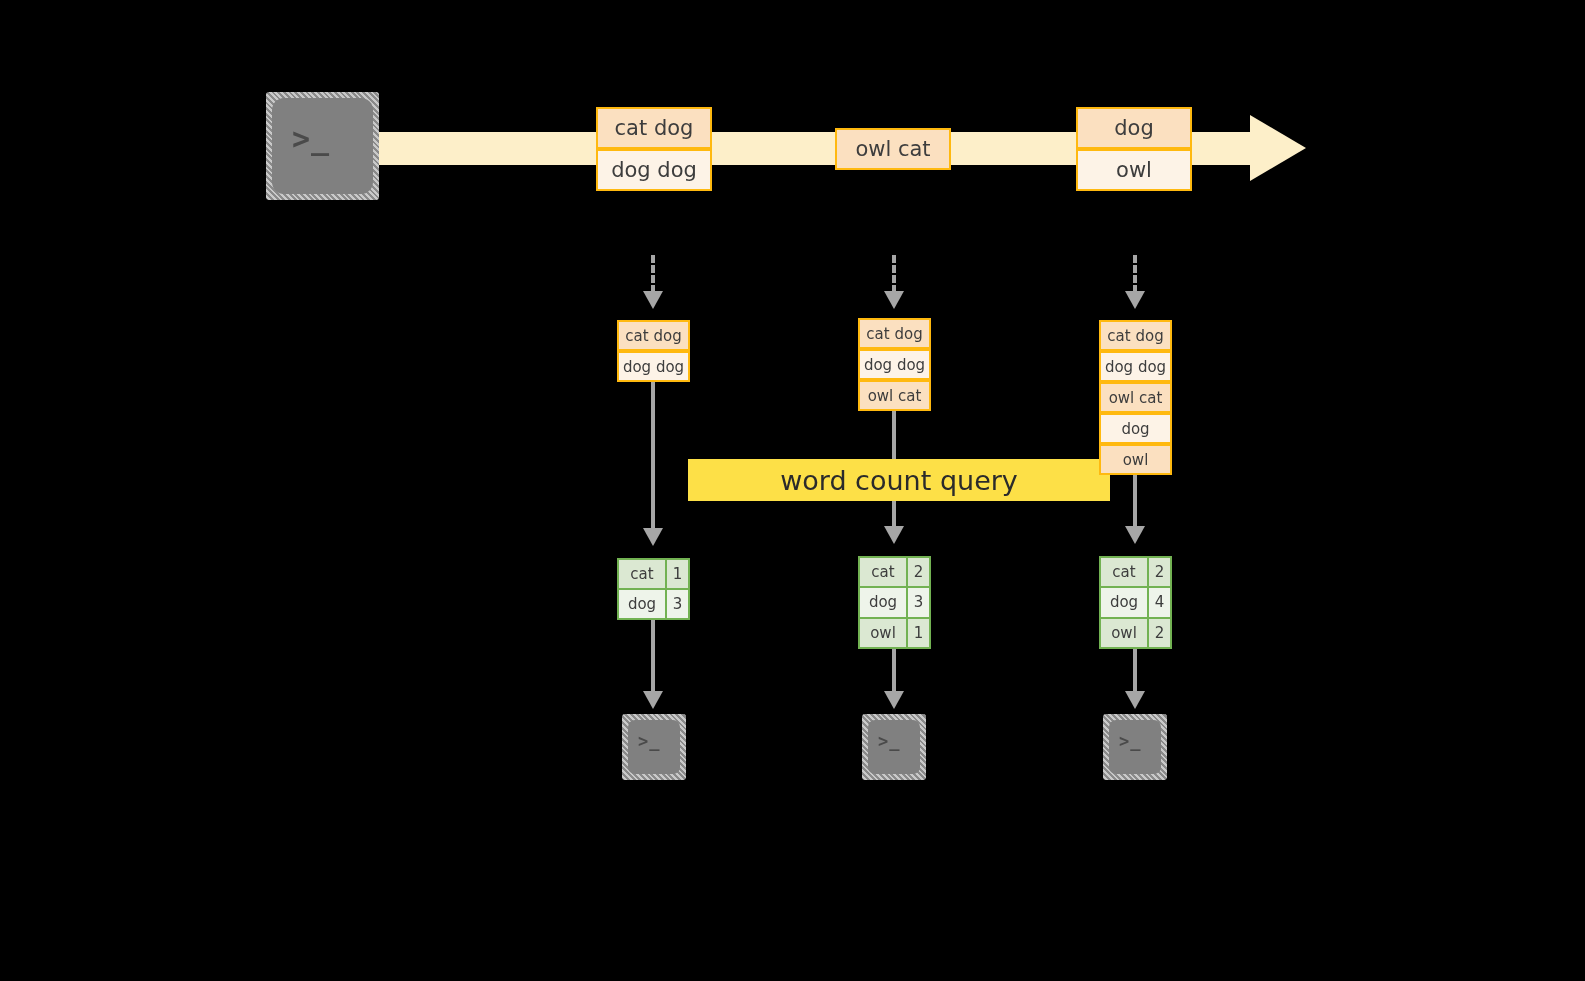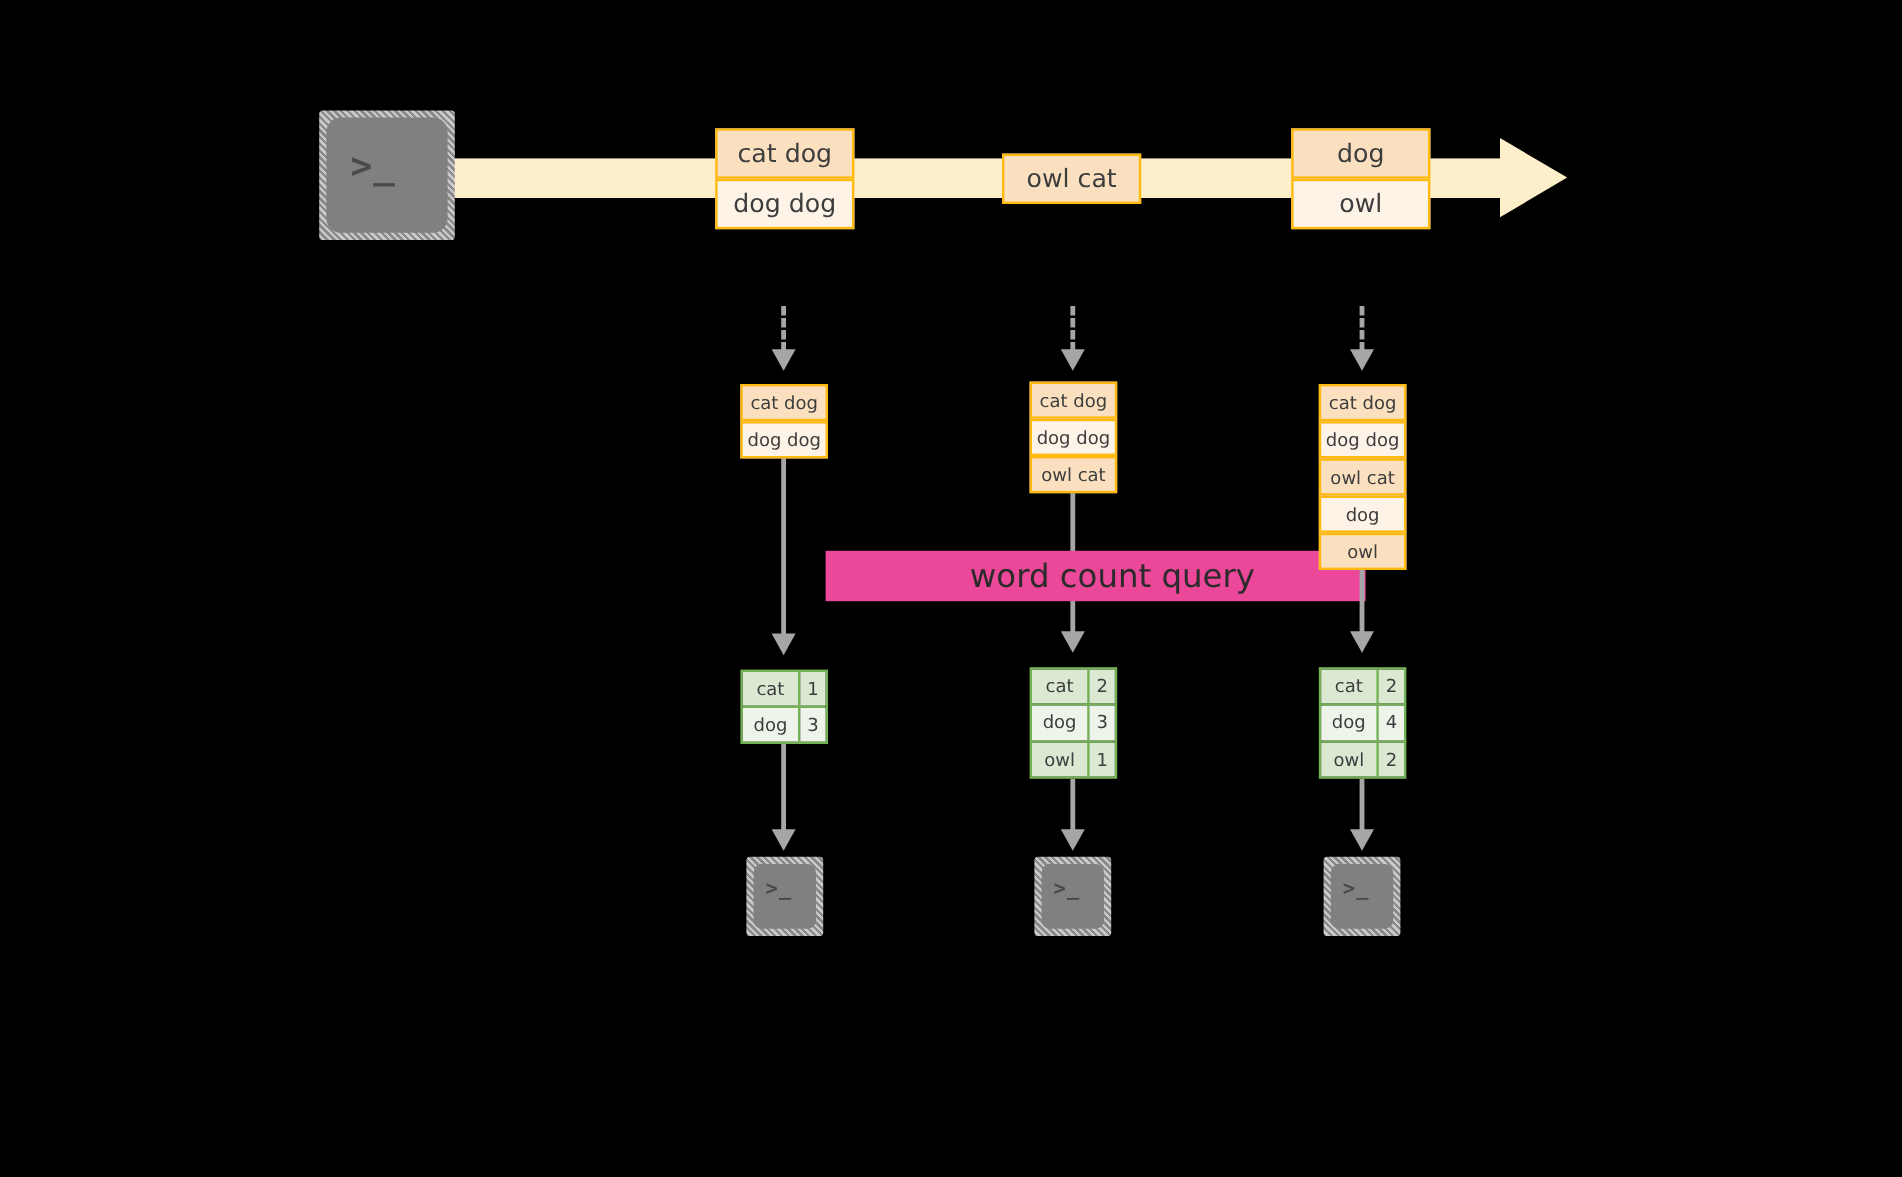--- a/index.html
+++ b/index.html
@@ -89,25 +89,24 @@
   }
   .vhead{
     width:0;height:0;
     border-left:10px solid transparent;
     border-right:10px solid transparent;
     border-top:18px solid #A6A6A6;
   }
 
   
   .query-label{
-    background:#ec4899;
+    background:#fde047;
     color:#2b2b2b;
     display:flex;align-items:center;justify-content:center;
     white-space:nowrap;
-    padding-left:28px;
   }
 </style>
 </head>
 <body>
 
 <div id="stage">
 
   <div class="abs stream-band" style="left:368px;top:132px;width:884px;height:33px;"></div>
   <div class="abs stream-head" style="left:1250px;top:115px;"></div>
 

